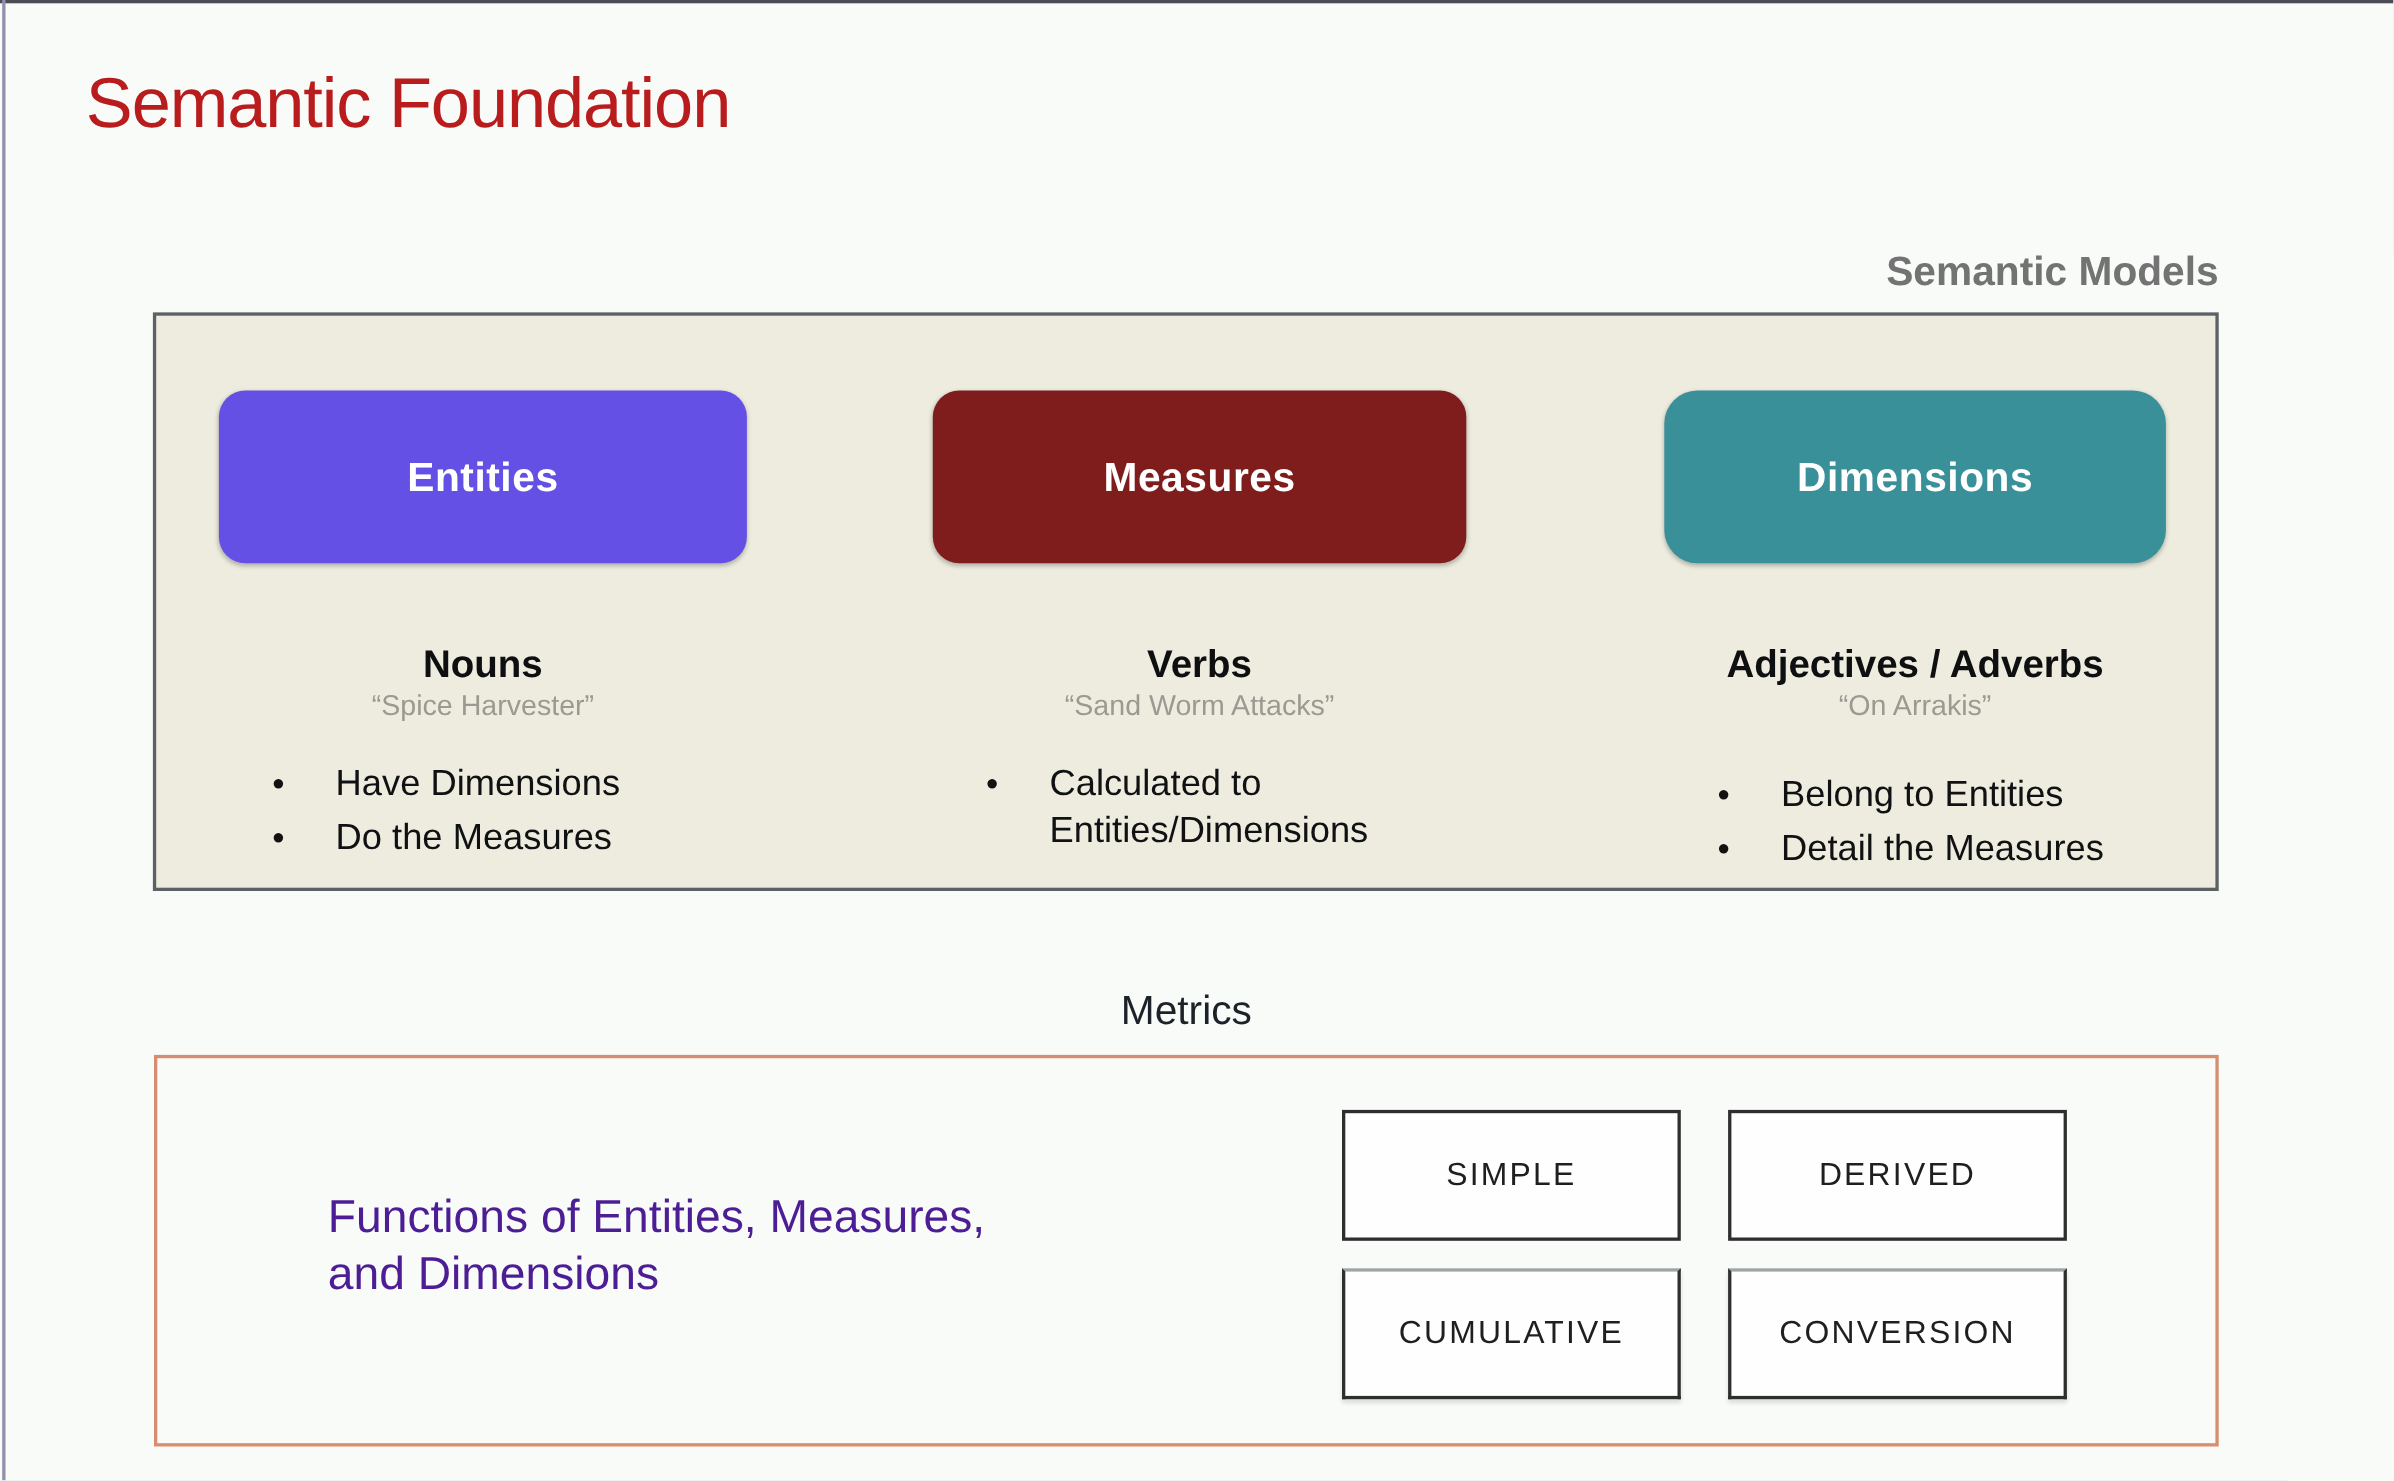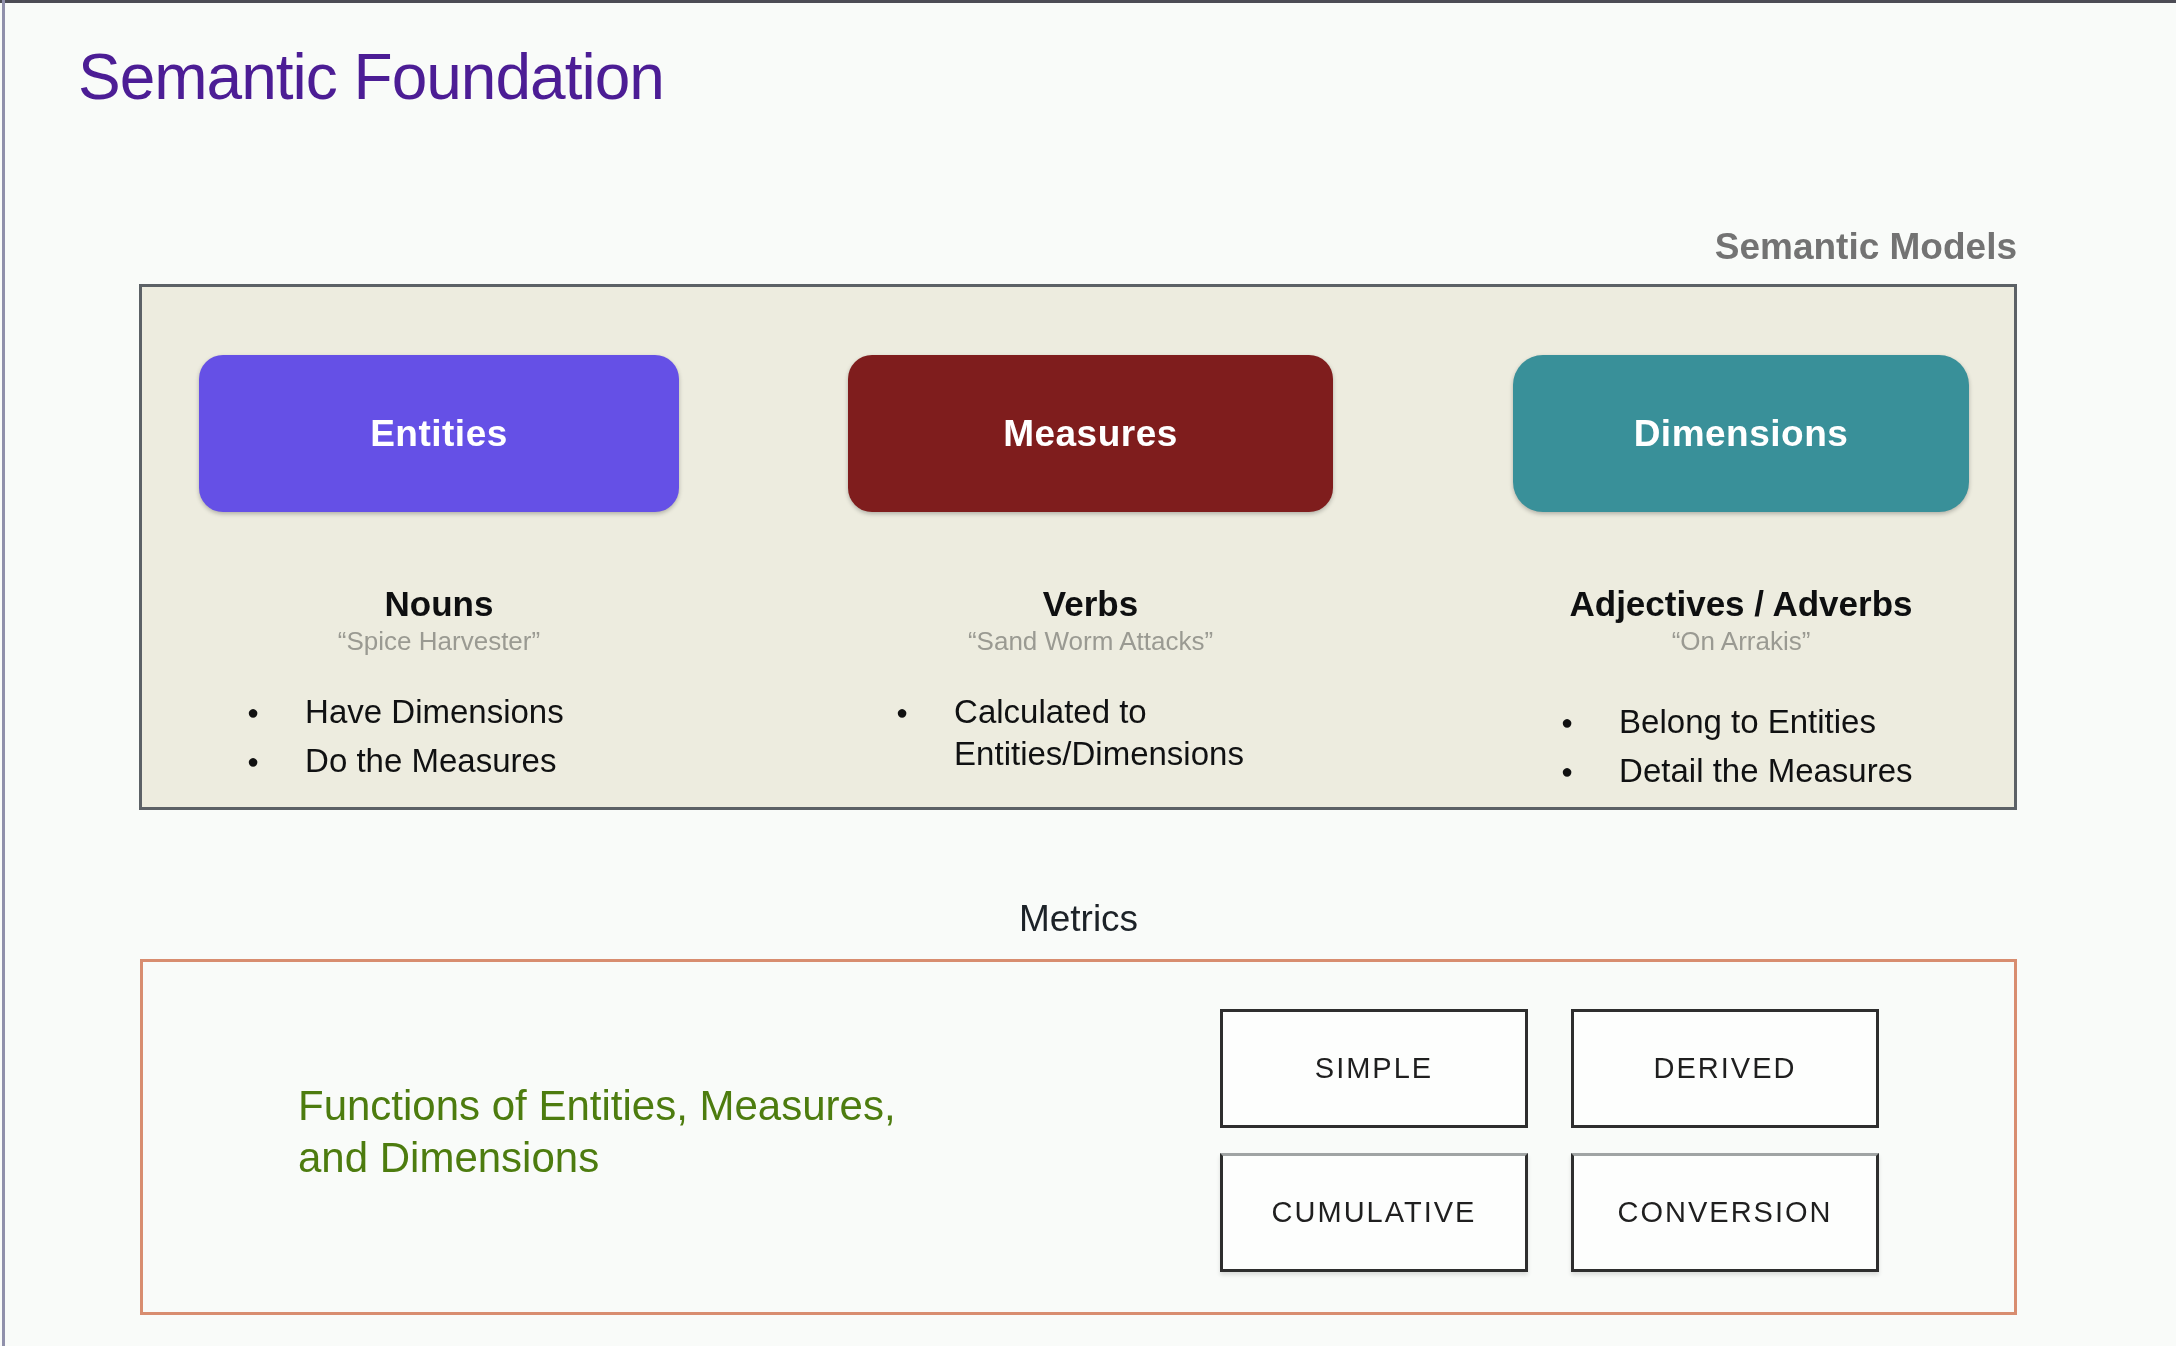--- a/index.html
+++ b/index.html
@@ -8,22 +8,22 @@
     width:2176px;height:1346px;
     background:#f9fbf9;
     overflow:hidden;
     font-family:"Liberation Sans", sans-serif;
     color:#16181b;
   }
   .edge-top{position:absolute;left:0;top:0;width:2176px;height:3px;background:#4c4c55;}
   .edge-left{position:absolute;left:2px;top:0;width:3px;height:1346px;background:#9090ab;}
 
   .title{
-    position:absolute;left:78px;top:40px;margin:0;
-    font-size:64px;font-weight:400;letter-spacing:-1px;color:#4c1d95;
+    position:absolute;left:78px;top:56px;margin:0;
+    font-size:64px;font-weight:400;letter-spacing:-1px;color:#b91c1c;
   }
 
   .sm-label{
     position:absolute;left:139px;top:226px;width:1878px;
     text-align:right;font-size:37px;font-weight:700;color:#737373;
   }
 
   .models-box{
     position:absolute;left:139px;top:284px;width:1878px;height:526px;
     background:#edecdf;border:3px solid #5c6166;box-sizing:border-box;
@@ -59,21 +59,21 @@
   .metrics-label{
     position:absolute;left:140px;top:898px;width:1877px;
     text-align:center;font-size:37px;font-weight:400;color:#1c2228;
   }
   .metrics-box{
     position:absolute;left:140px;top:959px;width:1877px;height:356px;
     border:3px solid #d88d70;box-sizing:border-box;background:transparent;
   }
   .metrics-desc{
     position:absolute;left:155px;top:118px;width:640px;
-    font-size:42px;line-height:52px;color:#4d7c0f;font-weight:400;
+    font-size:42px;line-height:52px;color:#4c1d95;font-weight:400;
   }
   .mbox{
     position:absolute;width:308px;height:119px;
     background:#fdfefd;border:3px solid #2e2e2e;box-sizing:border-box;
     display:flex;align-items:center;justify-content:center;
     font-size:29px;letter-spacing:2px;color:#1f1f1f;
   }
   .mbox-0{left:1077px;top:47px;}
   .mbox-1{left:1428px;top:47px;}
   .mbox-2{left:1077px;top:191px;border-top-color:#a0a4a4;box-shadow:0 3px 4px rgba(0,0,0,0.12);}

